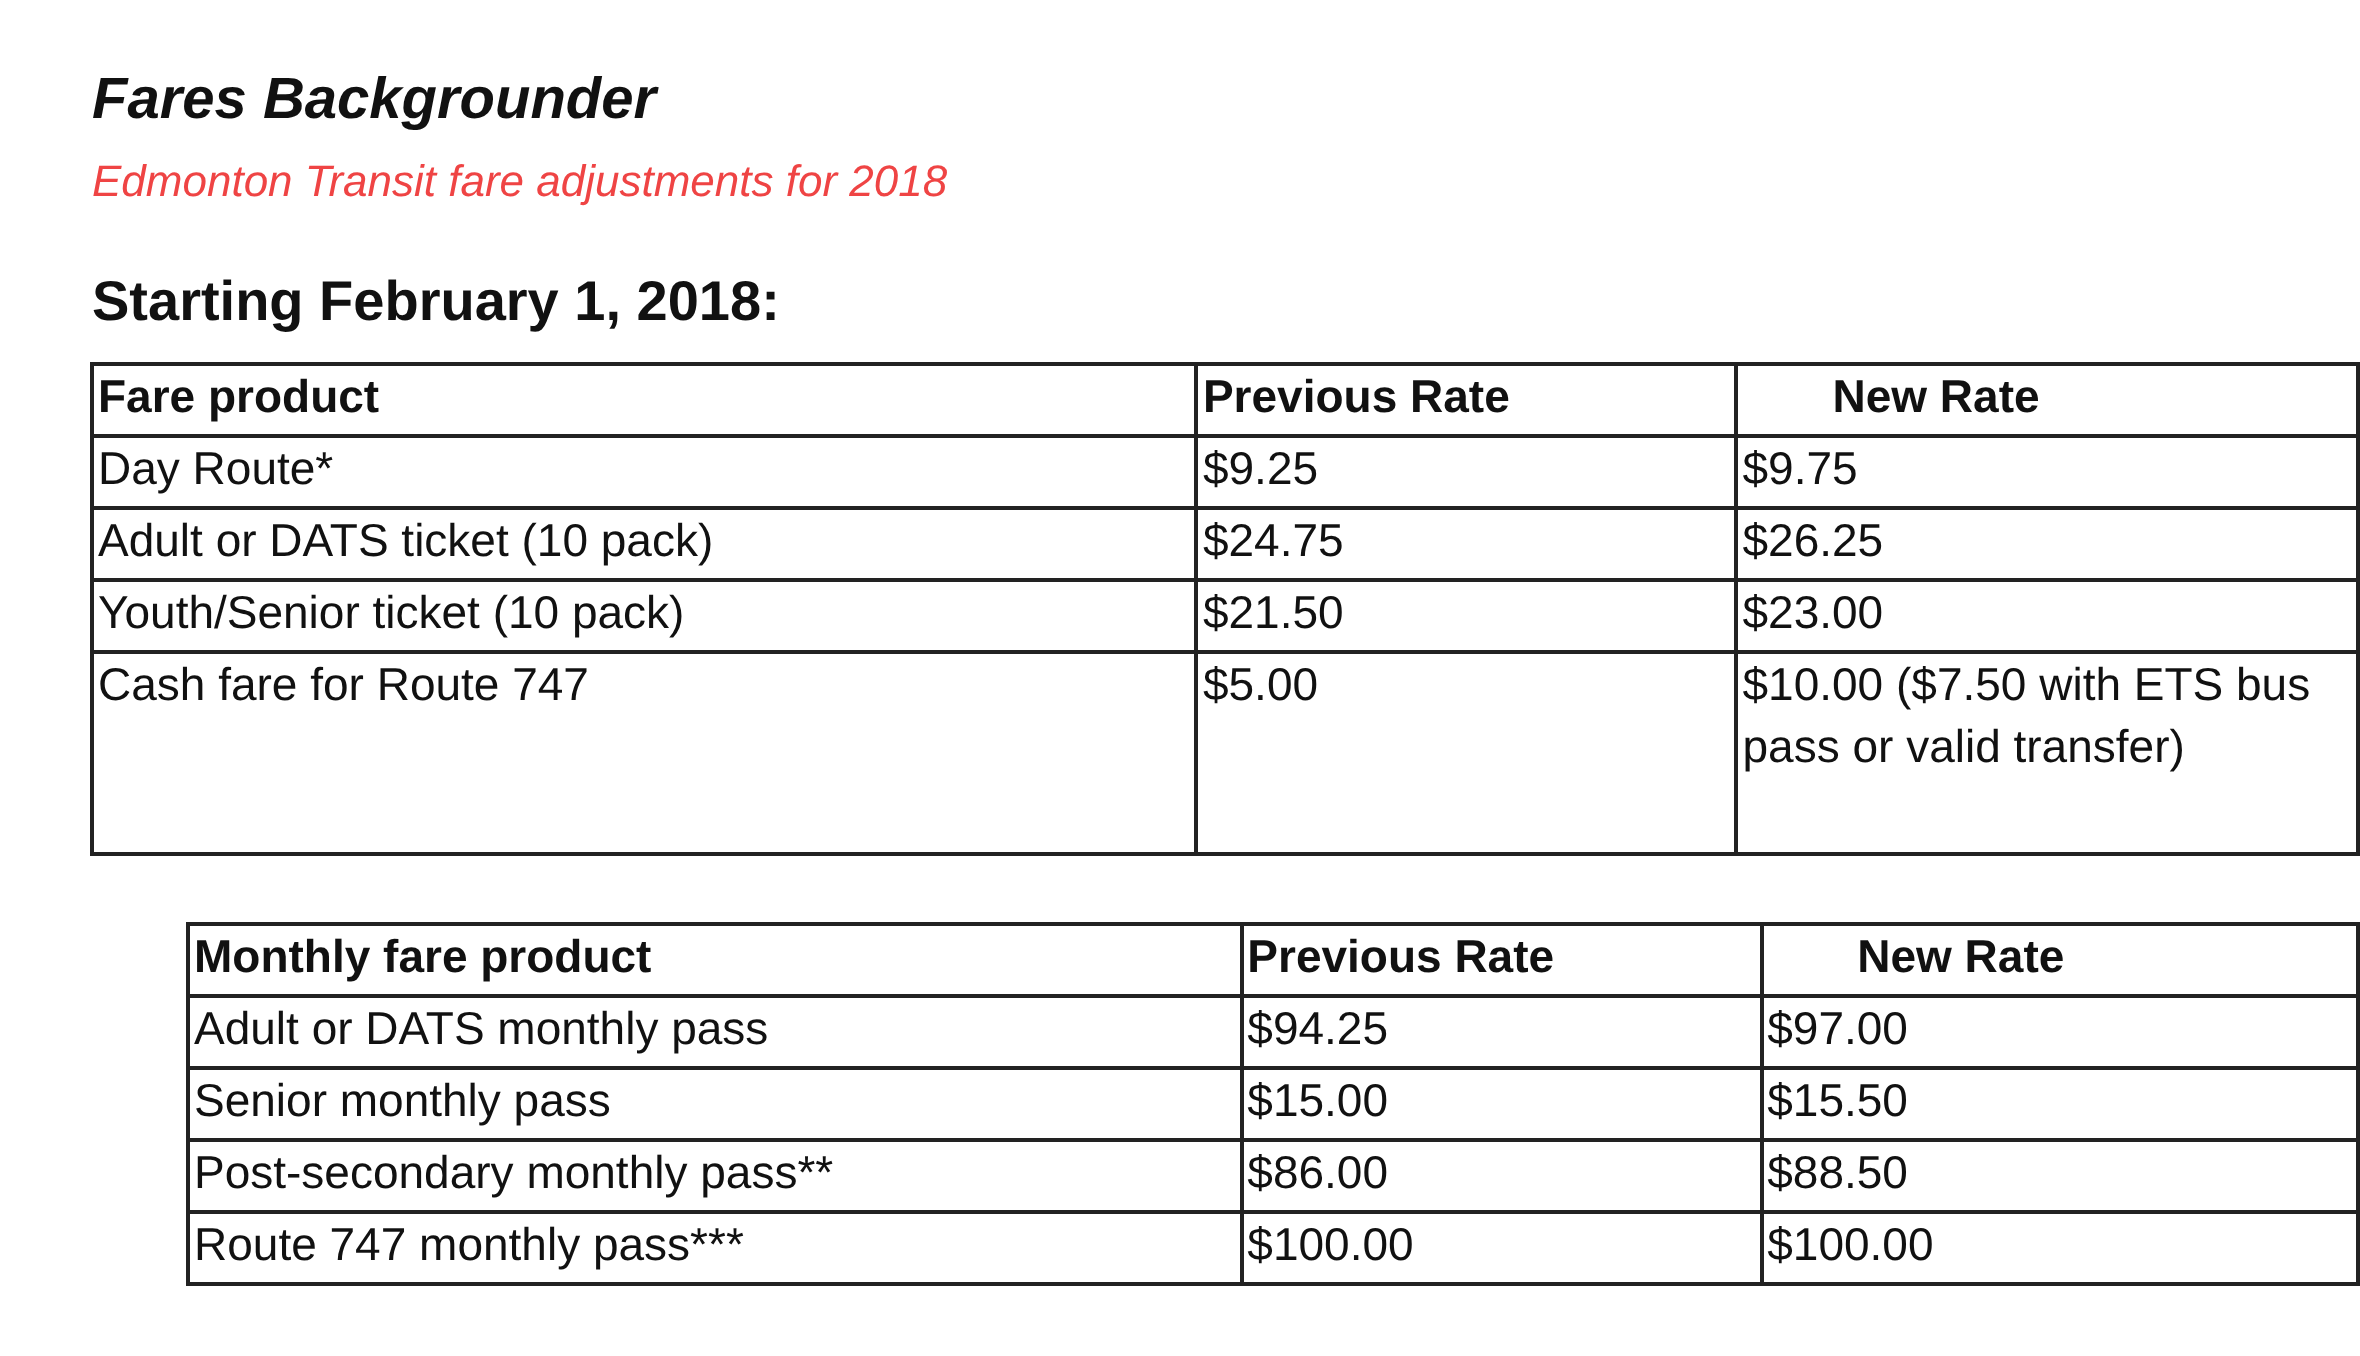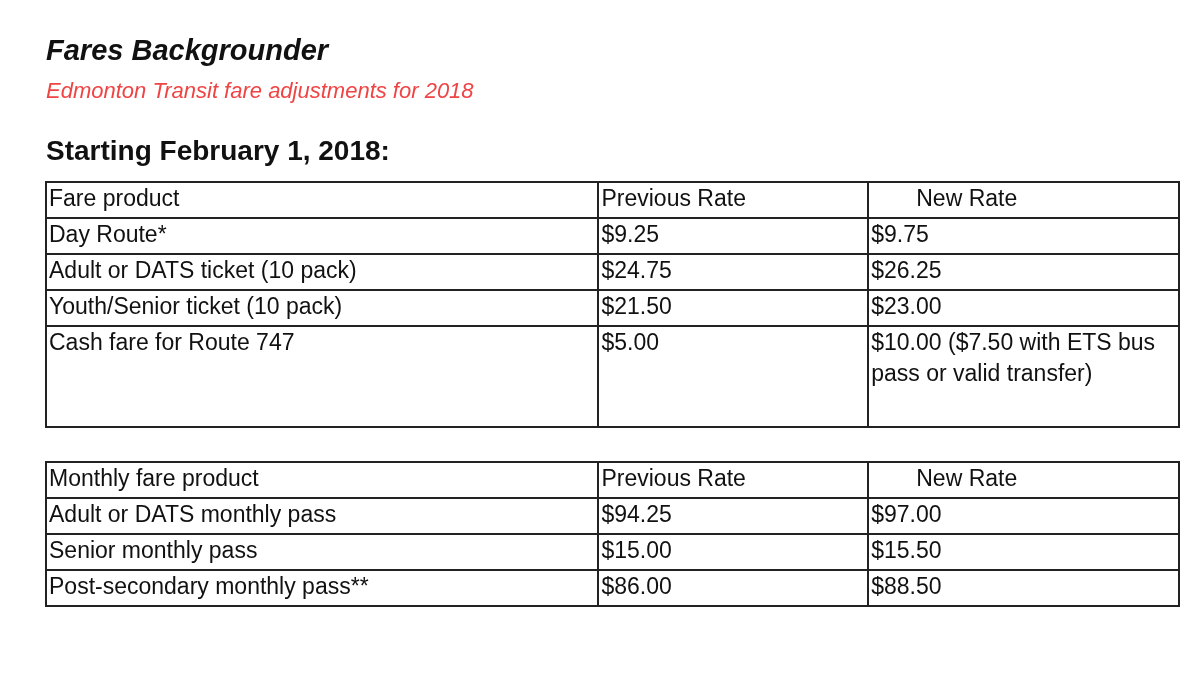--- a/index.html
+++ b/index.html
@@ -2,24 +2,24 @@
 <html><head>
 <meta charset="utf-8">
 <style>
   html, body { margin:0; padding:0; background:#ffffff; }
   body { width:1180px; height:678px; position:relative; overflow:hidden; font-family:"Liberation Sans", sans-serif; color:#111; }
   .title { position:absolute; left:46px; top:34px; font-size:29px; font-weight:bold; margin:0;font-style:italic; }
   .subtitle { position:absolute; left:46px; top:78px; font-size:22px; font-style:italic; margin:0; color:#ef4444; }
   .section { position:absolute; left:46px; top:135px; font-size:28px; font-weight:bold; margin:0; }
   table { position:absolute; left:45px; border-collapse:collapse; font-size:23px; }
   td, th { border:2px solid #222; padding:0 0 0 2px; text-align:left; vertical-align:top; line-height:31px; font-weight:normal; }
-  th { font-weight:normal; }
+  th { font-weight:bold; }
   .c1 { width:549px; } .c2 { width:266px;border-radius:17px; } .c3 { width:262px;padding-left:47px; }
   #t1 { top:181px; }
-  #t2 { top:461px; }
+  #t2 { top:461px;margin-left:48px; }
   tr { height:36px; }
   tr.tall { height:101px; }
   td.wrap { white-space:normal; }
 </style>
 </head>
 <body>
 
 <h1 class="title">Fares Backgrounder</h1>
 <p class="subtitle">Edmonton Transit fare adjustments for 2018</p>
 <p class="section">Starting February 1, 2018:</p>
@@ -69,14 +69,19 @@
   <tr>
     <td>Senior monthly pass</td>
     <td>$15.00</td>
     <td>$15.50</td>
   </tr>
   <tr>
     <td>Post-secondary monthly pass**</td>
     <td>$86.00</td>
     <td>$88.50</td>
   </tr>
+  <tr>
+    <td>Route 747 monthly pass***</td>
+    <td>$100.00</td>
+    <td>$100.00</td>
+  </tr>
 </tbody>
   </table>
 
 </body></html>

